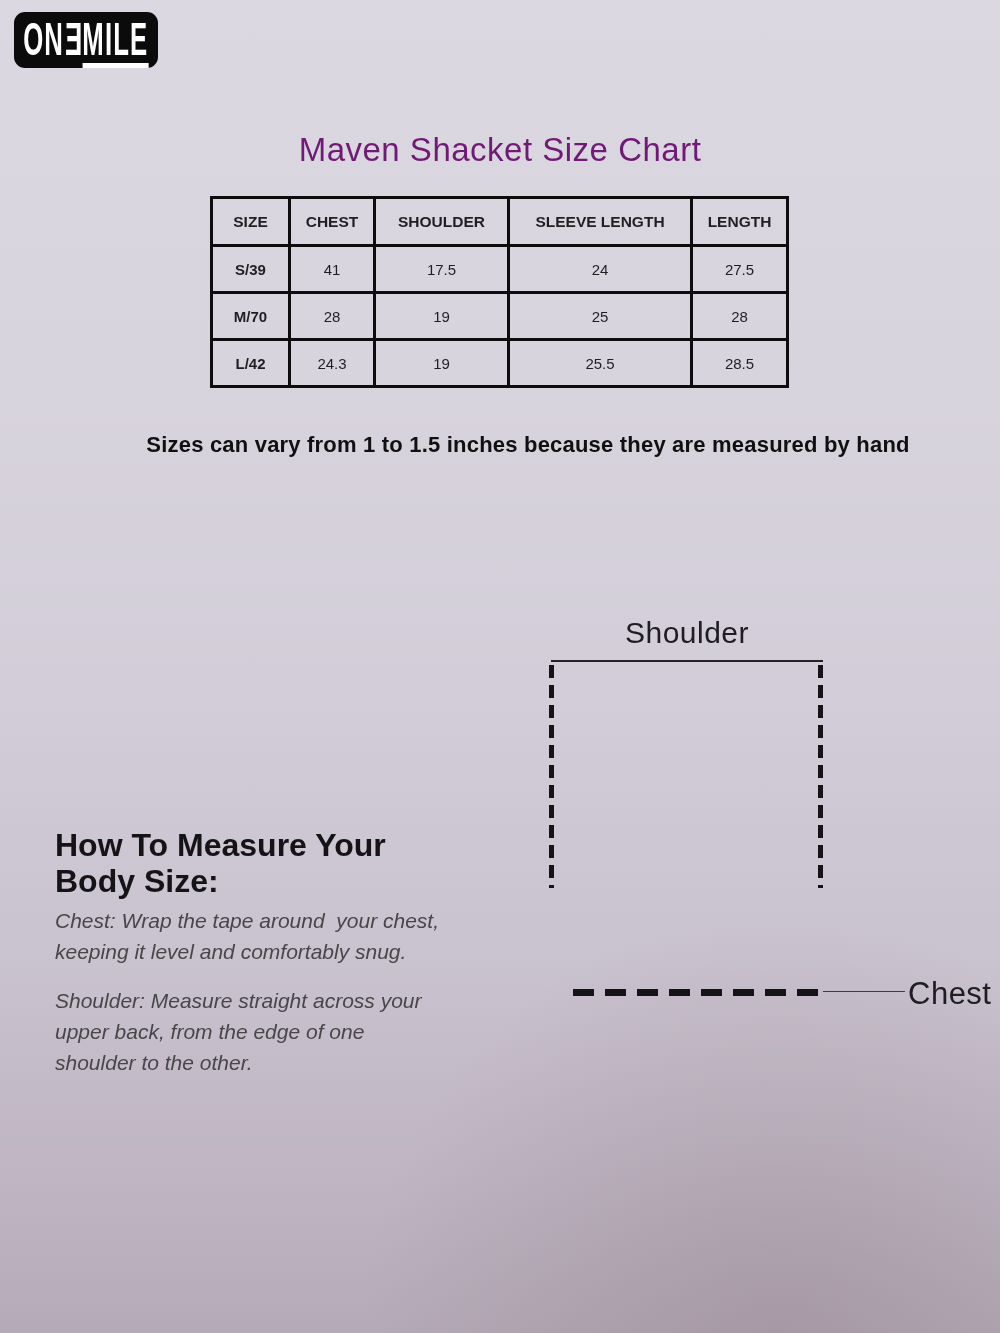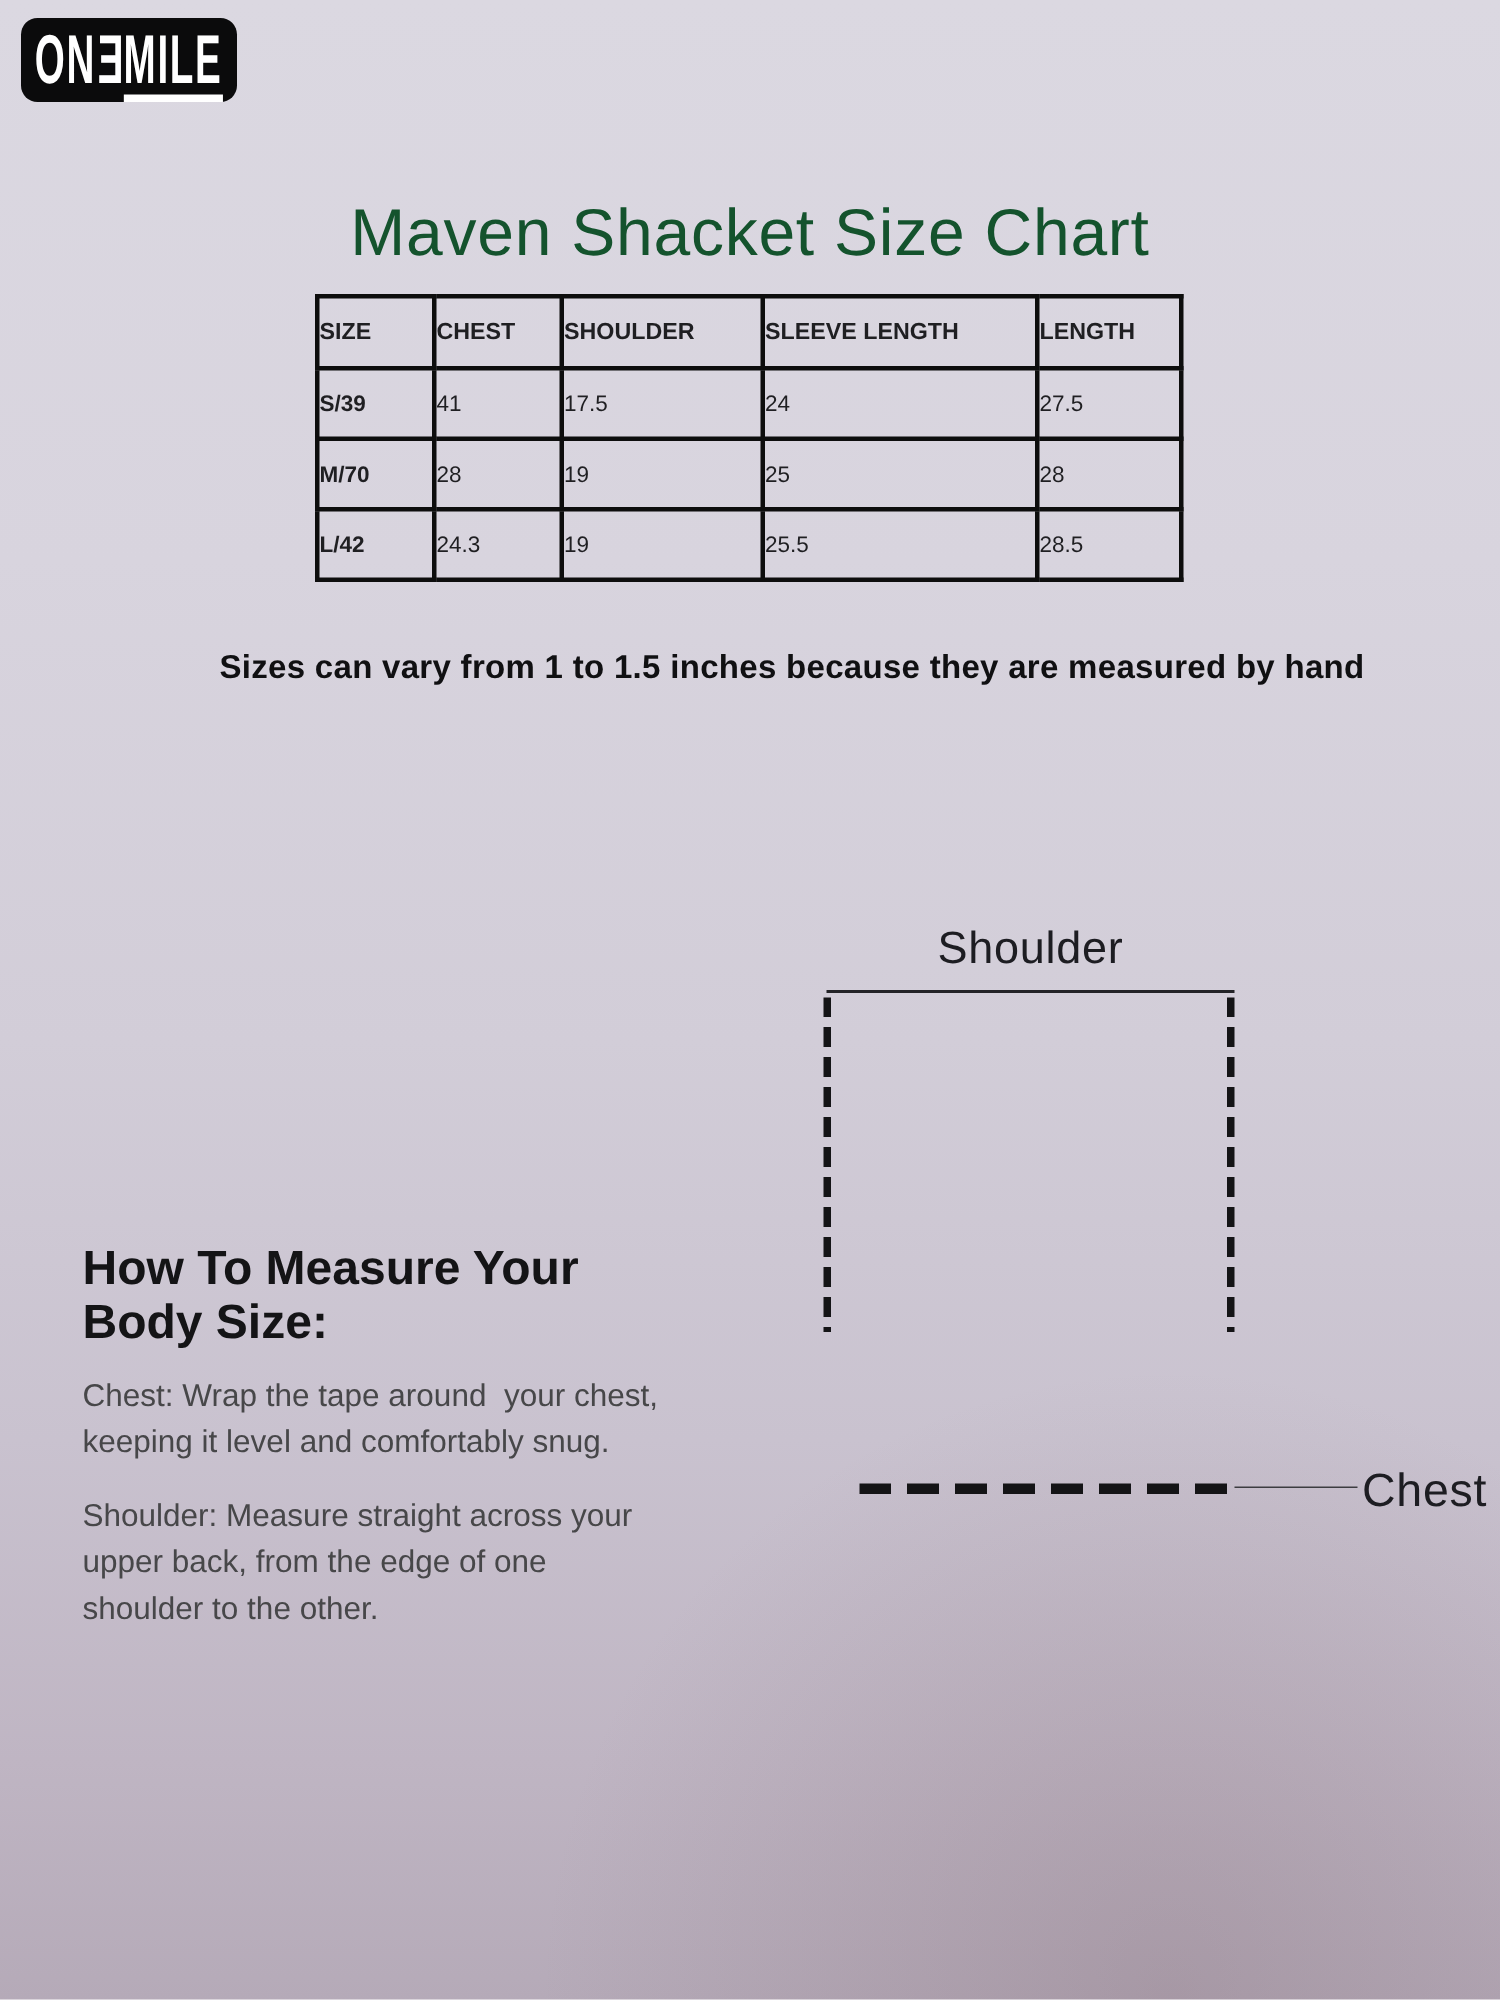--- a/index.html
+++ b/index.html
@@ -20,47 +20,47 @@
   .logo-text{
     color:#ffffff;font-weight:700;font-size:46px;line-height:1;letter-spacing:2px;
     transform:scale(0.56,1.0);transform-origin:center;white-space:nowrap;
     display:flex;align-items:flex-start;
   }
   .logo-text .flip{display:inline-block;transform:scaleX(-1);}
   .logo-text .uline{border-bottom:5px solid #fff;padding-bottom:1px;}
   
   .page-title{
     position:absolute;left:0;top:131px;width:1000px;text-align:center;
-    font-size:44px;color:#14532d;letter-spacing:.5px;font-weight:400;
+    font-size:33px;color:#701a75;letter-spacing:.5px;font-weight:400;
   }
   
   table.size-chart{
     position:absolute;left:210px;top:196px;border-collapse:collapse;table-layout:fixed;
   }
   table.size-chart td,table.size-chart th{
-    border:3px solid #0d0d0d;text-align:left;vertical-align:middle;
+    border:3px solid #0d0d0d;text-align:center;vertical-align:middle;
     color:#1f1f22;background:transparent;padding:0;
   }
   table.size-chart th{font-size:15.5px;font-weight:700;height:45px;}
   table.size-chart td{font-size:15px;height:44px;}
   table.size-chart td.size-col{font-weight:700;}
   .col-size{width:78px}.col-chest{width:85px}.col-shoulder{width:134px}.col-sleeve{width:183px}.col-length{width:96px}
   
   .note{
     position:absolute;left:0;top:432px;width:1000px;text-align:center;
     font-size:22px;font-weight:700;color:#101012;letter-spacing:.2px;margin-left:28px;
   }
   
   .guide-heading{
     position:absolute;left:55px;top:827px;width:345px;
     font-size:32px;font-weight:700;color:#141416;line-height:36px;
   }
   .guide-paras{position:absolute;left:55px;top:905px;width:392px;}
   .guide-paras p{
-    margin:10px 0 18px 0;font-size:21px;line-height:31px;color:#474749;white-space:pre-wrap;
+    margin:0 0 18px 0;font-size:21px;line-height:31px;color:#474749;white-space:pre-wrap;font-style:italic;
   }
   
   .shoulder-label{
     position:absolute;left:551px;top:616px;width:272px;text-align:center;
     font-size:30px;color:#1d1d22;letter-spacing:.5px;
   }
   .chest-label{
     position:absolute;left:908px;top:976px;font-size:31px;color:#1d1d22;letter-spacing:.5px;
   }
   .shoulder-line{

